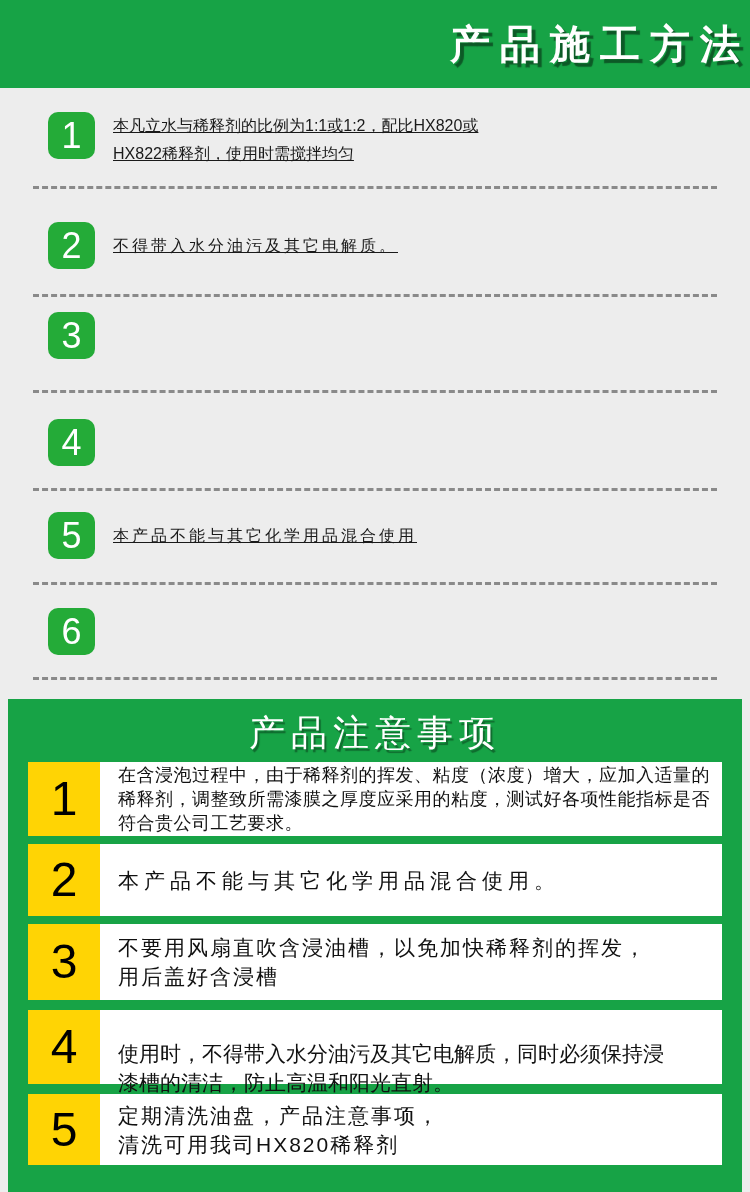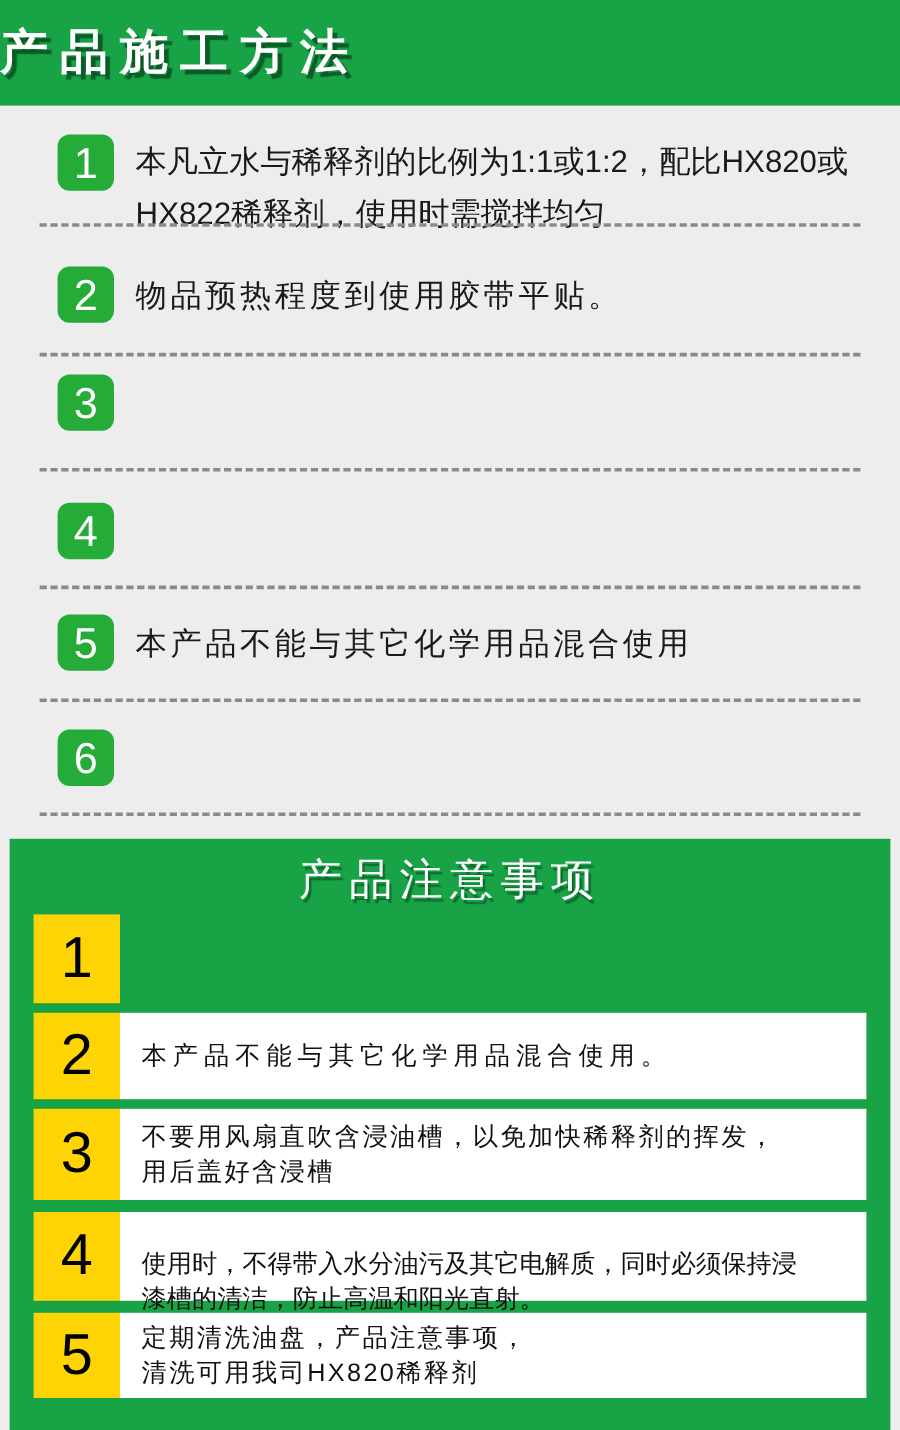--- a/index.html
+++ b/index.html
@@ -18,21 +18,21 @@
 
   
   .banner{
     position:absolute;top:0;left:0;
     width:750px;height:88px;
     background:#17A346;
   }
   .banner-title{
     width:100%;height:88px;
     line-height:88px;
-    text-align:left;
+    text-align:right;
     color:#ffffff;
     font-size:40px;
     font-weight:bold;
     letter-spacing:10px;
     text-shadow:4px 4px 1px rgba(0,0,0,0.45);
   }
 
   
   .step{
     position:absolute;
@@ -46,25 +46,26 @@
     flex:0 0 auto;
     width:47px;height:47px;
     background:#24AB38;
     border-radius:10px;
     display:flex;align-items:center;justify-content:center;
     color:#ffffff;
     font-size:36px;
     line-height:1;
   }
   .step-text{
-    font-size:26px;
-    line-height:44px;
+    font-size:16px;
+    line-height:28px;
     letter-spacing:3px;
     white-space:pre-line;
     color:#1a1a1a;
+    text-decoration:underline;
   }
   .step.tight .step-text{letter-spacing:0px;}
 
   .divider{
     position:absolute;
     left:33px;
     width:684px;
     height:0;
     border-top:3px dashed #8A8A8A;
   }
@@ -135,21 +136,21 @@
 
   <div class="step two tight" style="top:112px;">
     <div class="step-badge">1</div>
     <div class="step-text">本凡立水与稀释剂的比例为1:1或1:2，配比HX820或
 HX822稀释剂，使用时需搅拌均匀</div>
   </div>
   <div class="divider" style="top:186px;"></div>
 
   <div class="step" style="top:222px;">
     <div class="step-badge">2</div>
-    <div class="step-text">物品预热程度到使用胶带平贴。</div>
+    <div class="step-text">不得带入水分油污及其它电解质。</div>
   </div>
   <div class="divider" style="top:294px;"></div>
 
   <div class="step two" style="top:312px;">
     <div class="step-badge">3</div>
   </div>
   <div class="divider" style="top:390px;"></div>
 
   <div class="step" style="top:419px;">
     <div class="step-badge">4</div>
@@ -165,20 +166,25 @@
   <div class="step" style="top:608px;">
     <div class="step-badge">6</div>
   </div>
   <div class="divider" style="top:677px;"></div>
 
   <div class="panel">
     <div class="panel-title">产品注意事项</div>
 
     <div class="note small" style="top:63px;height:74px;">
       <div class="note-badge">1</div>
+      <div class="note-body">
+        <div class="note-text">在含浸泡过程中，由于稀释剂的挥发、粘度（浓度）增大，应加入适量的
+稀释剂，调整致所需漆膜之厚度应采用的粘度，测试好各项性能指标是否
+符合贵公司工艺要求。</div>
+      </div>
     </div>
 
     <div class="note wide" style="top:145px;height:72px;">
       <div class="note-badge">2</div>
       <div class="note-body">
         <div class="note-text">本产品不能与其它化学用品混合使用。</div>
       </div>
     </div>
 
     <div class="note" style="top:225px;height:76px;">

